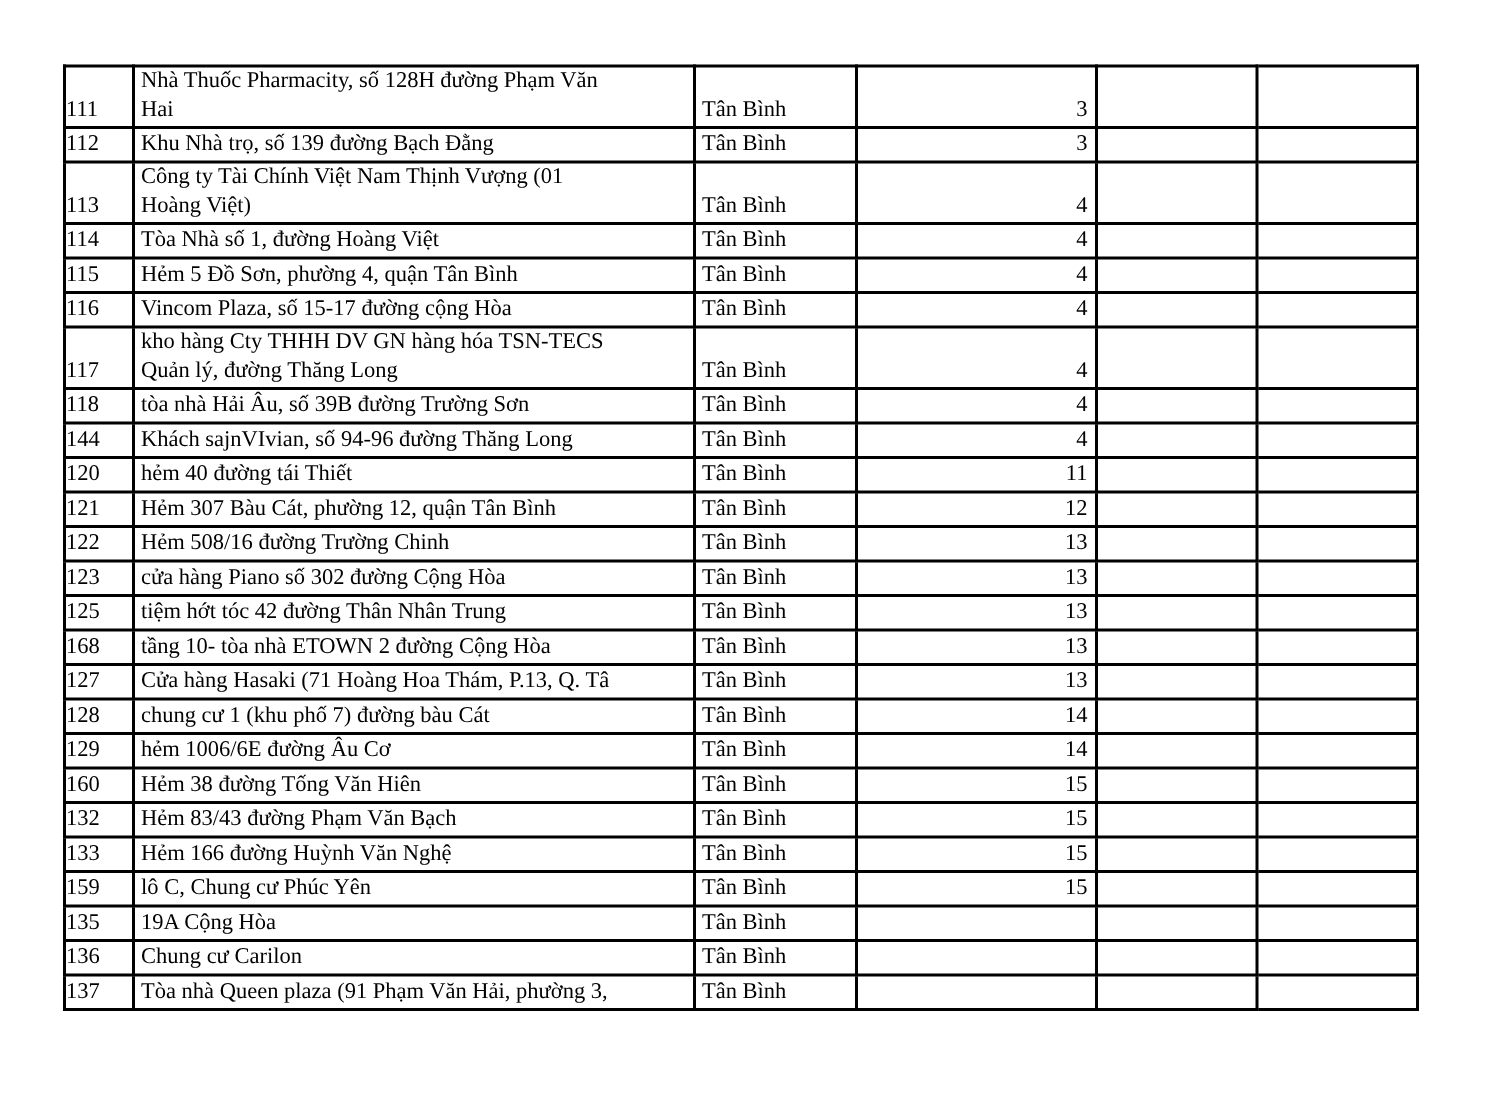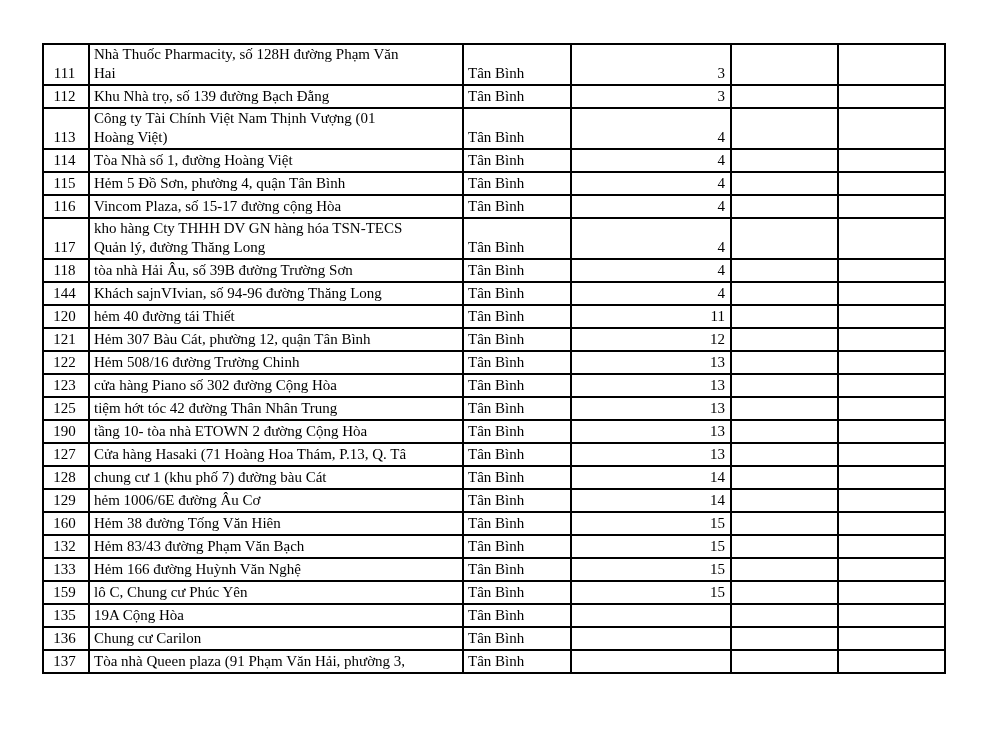--- a/index.html
+++ b/index.html
@@ -26,21 +26,21 @@
     vertical-align: bottom;
     font-size: 15px;
     line-height: 19px;
     height: 20px;
     padding: 0 2px 1px 4px;
     overflow: hidden;
     color: #000000;
     background: #ffffff;
   }
   td.c-no {
-    text-align: center;
+    text-align: left;
     padding-right: 3px;
     padding-left: 0;
     white-space: pre;
   }
   td.c-address {
     white-space: pre; 
     font-family: Liberation Serif, serif;
   }
   td.c-district {
     white-space: nowrap;
@@ -176,21 +176,21 @@
       </tr>
       <tr>
         <td class="c-no">125</td>
         <td class="c-address">tiệm hớt tóc 42 đường Thân Nhân Trung</td>
         <td class="c-district">Tân Bình</td>
         <td class="c-count">13</td>
         <td class="c-extra"></td>
         <td class="c-extra"></td>
       </tr>
       <tr>
-        <td class="c-no">190</td>
+        <td class="c-no">168</td>
         <td class="c-address">tầng 10- tòa nhà ETOWN 2 đường Cộng Hòa</td>
         <td class="c-district">Tân Bình</td>
         <td class="c-count">13</td>
         <td class="c-extra"></td>
         <td class="c-extra"></td>
       </tr>
       <tr>
         <td class="c-no">127</td>
         <td class="c-address">Cửa hàng Hasaki (71 Hoàng Hoa Thám, P.13, Q. Tâ</td>
         <td class="c-district">Tân Bình</td>

